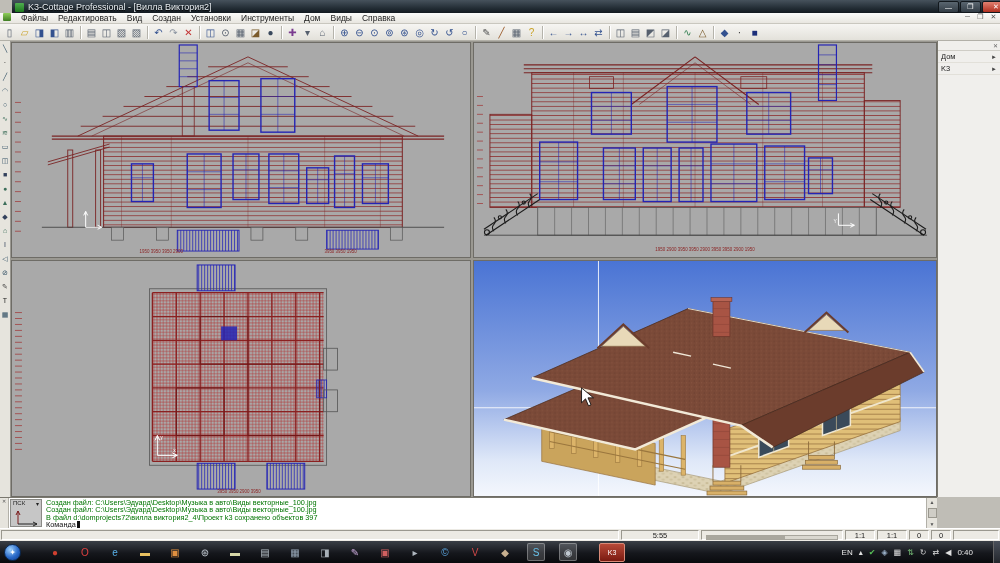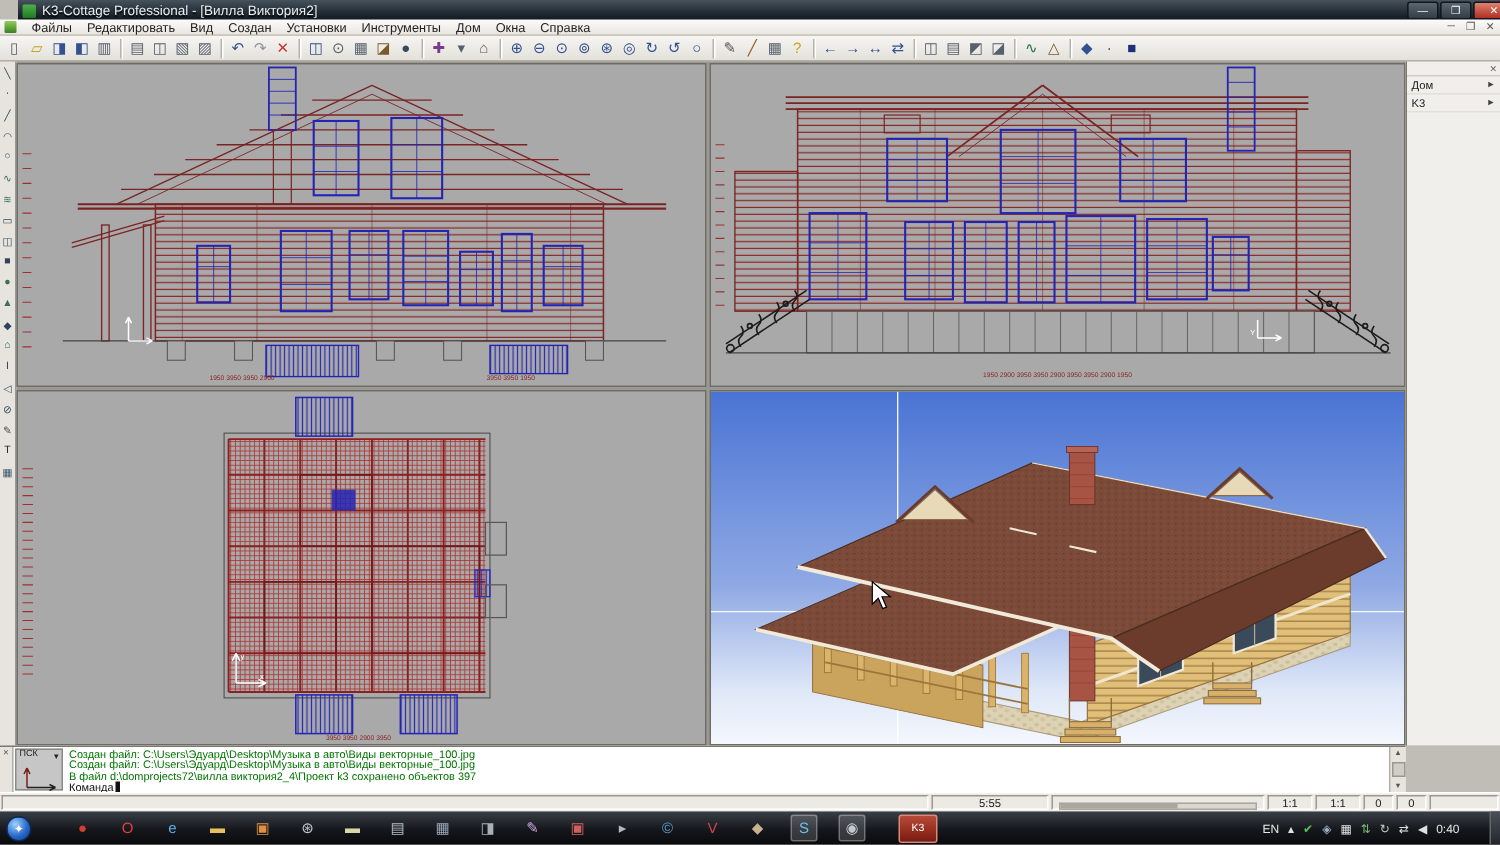--- a/index.html
+++ b/index.html
@@ -9,21 +9,21 @@
   #titlebar{position:absolute;left:12px;top:0;width:1000px;height:14px;
     background:linear-gradient(#46525c,#222c34 60%,#10161c);display:flex;align-items:center;color:#e8eef2;font-size:9px;}
   #titlebar .appico{width:9px;height:9px;background:linear-gradient(#4fae4f,#1f7a1f);margin:0 4px 0 3px;border-radius:1px;}
   #titlebar .caption{flex:1;white-space:nowrap;overflow:hidden;text-shadow:0 1px 1px #000;}
   .winbtns{display:flex;margin-right:2px;}
   .winbtn{width:19px;height:10px;margin-left:1px;display:flex;align-items:center;justify-content:center;
     font-size:7px;color:#fff;background:linear-gradient(#5a6670,#333d46);border:1px solid #12181d;border-radius:2px;}
   .winbtn.close{background:linear-gradient(#e08070,#b03020);width:26px;}
   
   #menubar{position:absolute;left:0;top:13px;width:1000px;height:11px;background:linear-gradient(#fbfbfa,#e8e6e0);
-    display:flex;align-items:center;font-size:8.5px;color:#222;border-bottom:1px solid #c9c7bf;box-sizing:border-box;}
+    display:flex;align-items:flex-start;font-size:8.5px;color:#222;border-bottom:1px solid #c9c7bf;box-sizing:border-box;}
   #menubar .docico{width:8px;height:8px;background:linear-gradient(#8fce5a,#3f7d23);margin:0 5px 0 3px;border-radius:1px;}
   .menuitem{padding:0 5px;height:11px;line-height:11px;}
   #mdibtns{margin-left:auto;display:flex;color:#555;font-size:7px;}
   #mdibtns span{width:13px;text-align:center;}
   
   #toolbar{position:absolute;left:0;top:24px;width:1000px;height:17px;background:linear-gradient(#f6f5f2,#e3e1da);
     display:flex;align-items:center;border-bottom:1px solid #b2b0a8;box-sizing:border-box;padding-left:2px;}
   .tgroup{display:flex;align-items:center;}
   .tsep{width:1px;height:13px;background:#b5b3ab;margin:0 3px;box-shadow:1px 0 0 #fff;}
   .tbi{display:inline-flex;width:13px;height:13px;align-items:center;justify-content:center;
@@ -100,21 +100,21 @@
 
   <div id="menubar" data-interactable="false">
     <span class="docico" data-interactable="false"></span>
     <span class="menuitem" data-interactable="true">Файлы</span>
     <span class="menuitem" data-interactable="true">Редактировать</span>
     <span class="menuitem" data-interactable="true">Вид</span>
     <span class="menuitem" data-interactable="true">Создан</span>
     <span class="menuitem" data-interactable="true">Установки</span>
     <span class="menuitem" data-interactable="true">Инструменты</span>
     <span class="menuitem" data-interactable="true">Дом</span>
-    <span class="menuitem" data-interactable="true">Окна</span>
+    <span class="menuitem" data-interactable="true">Виды</span>
     <span class="menuitem" data-interactable="true">Справка</span>
     <span id="mdibtns">
       <span data-interactable="true">─</span>
       <span data-interactable="true">❐</span>
       <span data-interactable="true">✕</span>
     </span>
   </div>
 
   <div id="toolbar" data-interactable="false">
       <span class="tgroup" data-interactable="false">

